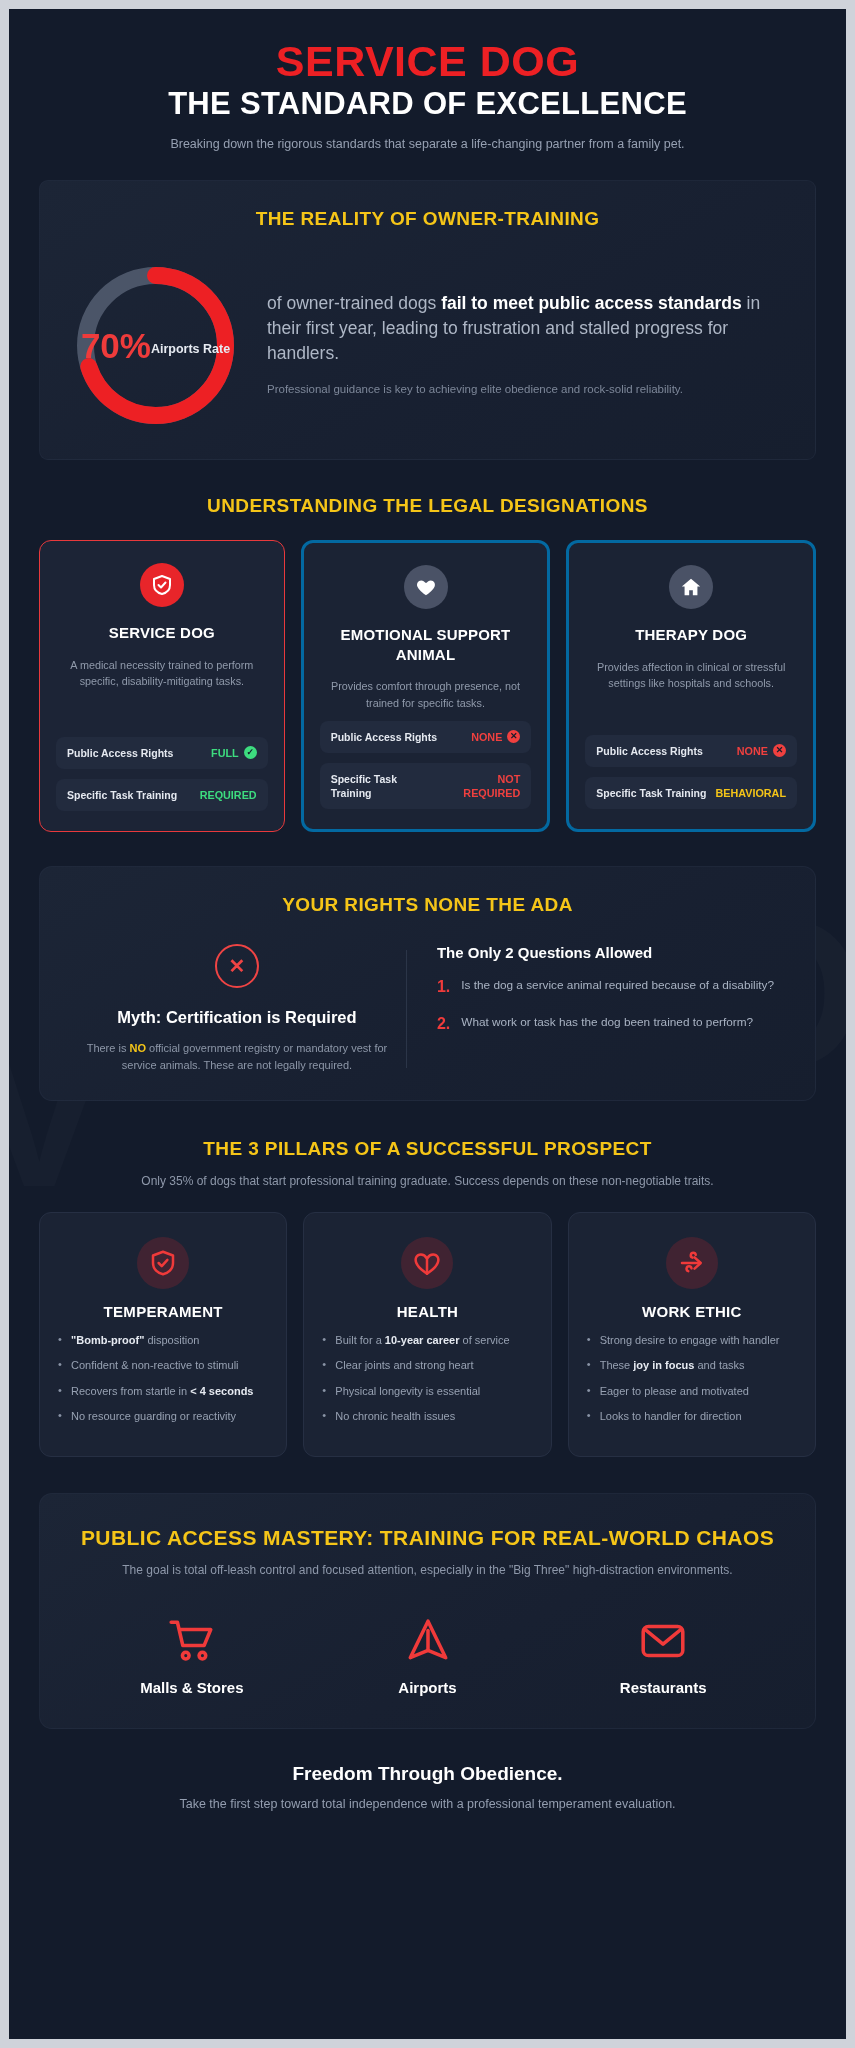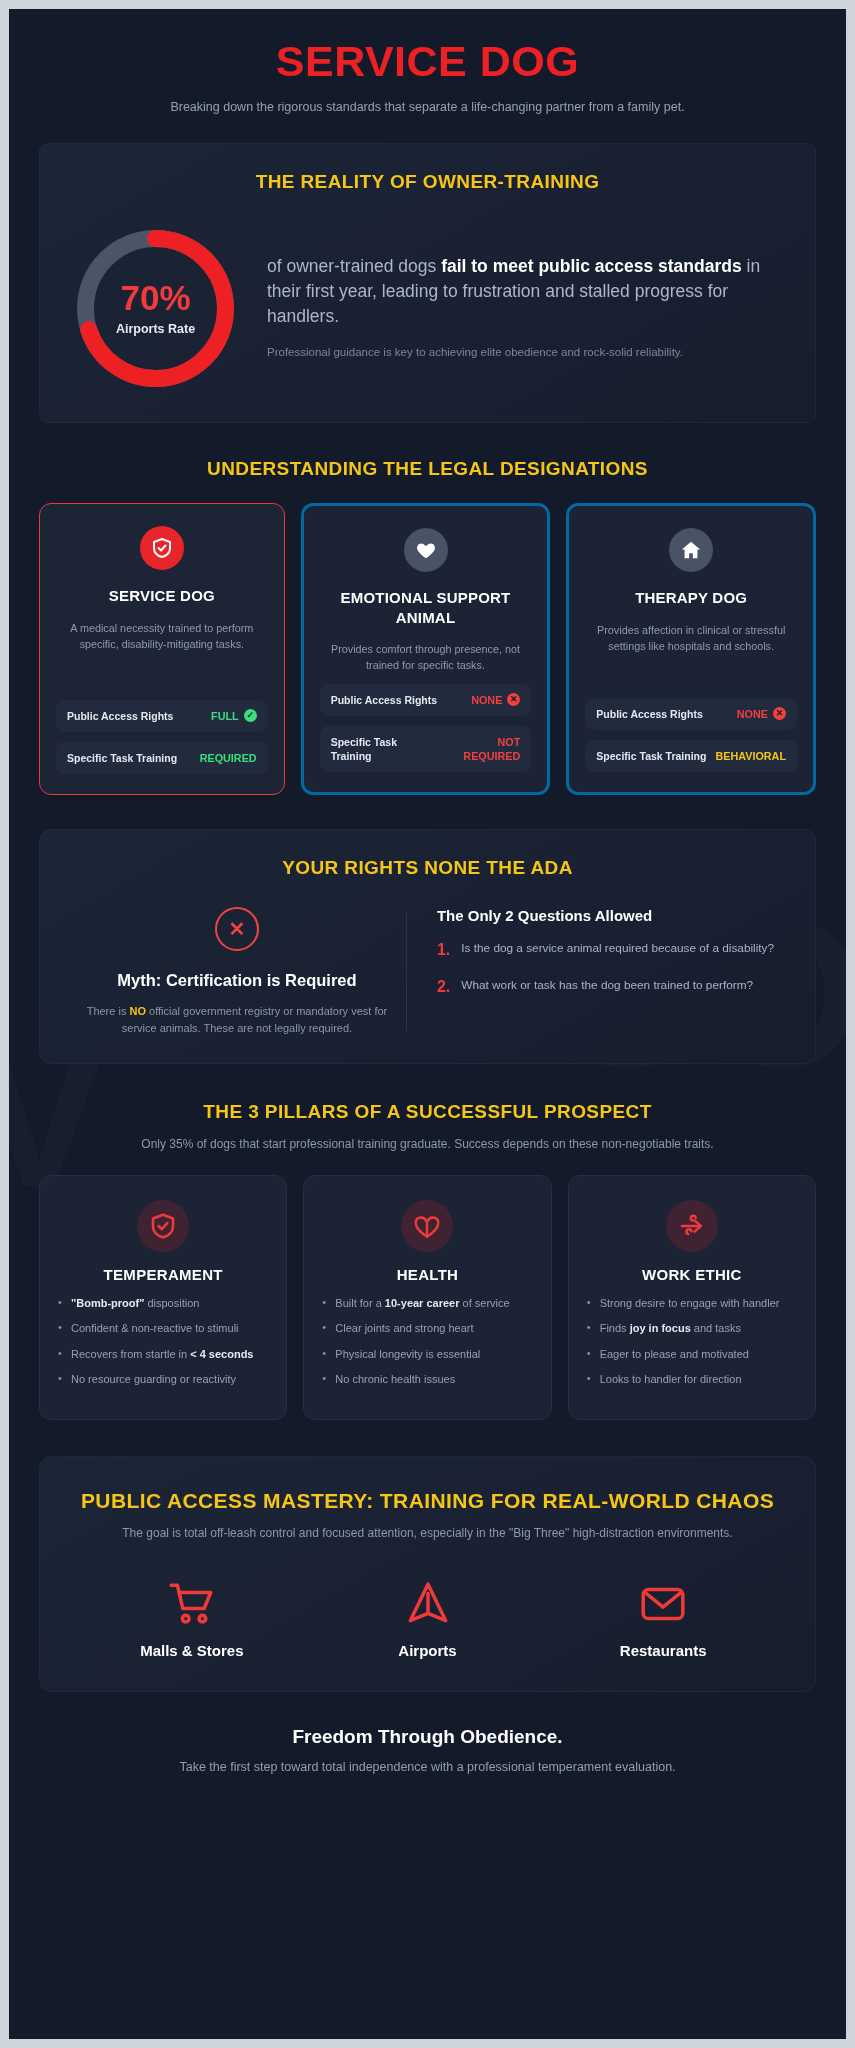--- a/index.html
+++ b/index.html
@@ -79,21 +79,21 @@
   }
 
   
   .reality { margin-top: 4px; border-radius: 9px; }
   .reality-body { display: flex; align-items: center; gap: 24px; margin-top: 26px; }
   .donut-wrap {
     position: relative; width: 175px; height: 175px; flex: 0 0 175px;
   }
   .donut-wrap svg { display: block; transform: rotate(-90deg); }
   .donut-center {
-    position: absolute; inset: 0; display: flex; flex-direction: column;
+    position: absolute; inset: 0; display: flex; 
     align-items: center; justify-content: center;
   }
   .donut-pct { color: #ef3b3b; font-size: 35px; font-weight: 700; line-height: 1; }
   .donut-label { color: #e7ebf2; font-size: 12.5px; font-weight: 700; margin-top: 7px; }
   .reality-text { flex: 1; }
   .reality-text .lead {
     color: #aeb7c6; font-size: 17.5px; line-height: 1.43;
   }
   .reality-text .lead b { color: #ffffff; font-weight: 700; }
   .reality-text .fine {
@@ -206,20 +206,21 @@
 </style>
 </head>
 <body>
 
 <div class="page">
   <div class="watermark">GO</div>
   <div class="watermark2">V</div>
 
   <div class="hero">
     <h1>SERVICE DOG</h1>
+    <h2>THE STANDARD OF EXCELLENCE</h2>
     <p>Breaking down the rigorous standards that separate a life-changing partner from a family pet.</p>
   </div>
 
   <div class="inner">
 
     <div class="panel reality">
       <div class="section-title">THE REALITY OF OWNER-TRAINING</div>
       <div class="reality-body">
         <div class="donut-wrap">
           <svg width="175" height="175" viewBox="0 0 175 175">
@@ -376,21 +377,21 @@
             <svg width="30" height="30" viewBox="0 0 24 24" fill="none" stroke="#f03a3a" stroke-width="2" stroke-linecap="round" stroke-linejoin="round">
               <path d="M4 12 h14"></path>
               <polyline points="14,7.5 19,12 14,16.5"></polyline>
               <path d="M15 5.5 a2 2 0 1 0 -2.6 2.2"></path>
               <path d="M9 18.5 a2 2 0 1 1 2.6 -2.2"></path>
             </svg>
           </div>
           <h3>WORK ETHIC</h3>
           <ul>
             <li><span>Strong desire to engage with handler</span></li>
-            <li><span>Finds </span><b>joy in focus</b><span> and tasks</span></li>
+            <li><span>These </span><b>joy in focus</b><span> and tasks</span></li>
             <li><span>Eager to please and motivated</span></li>
             <li><span>Looks to handler for direction</span></li>
           </ul>
         </div>
 
       </div>
     </div>
 
     <div class="panel mastery">
       <div class="section-title">PUBLIC ACCESS MASTERY: TRAINING FOR REAL-WORLD CHAOS</div>

